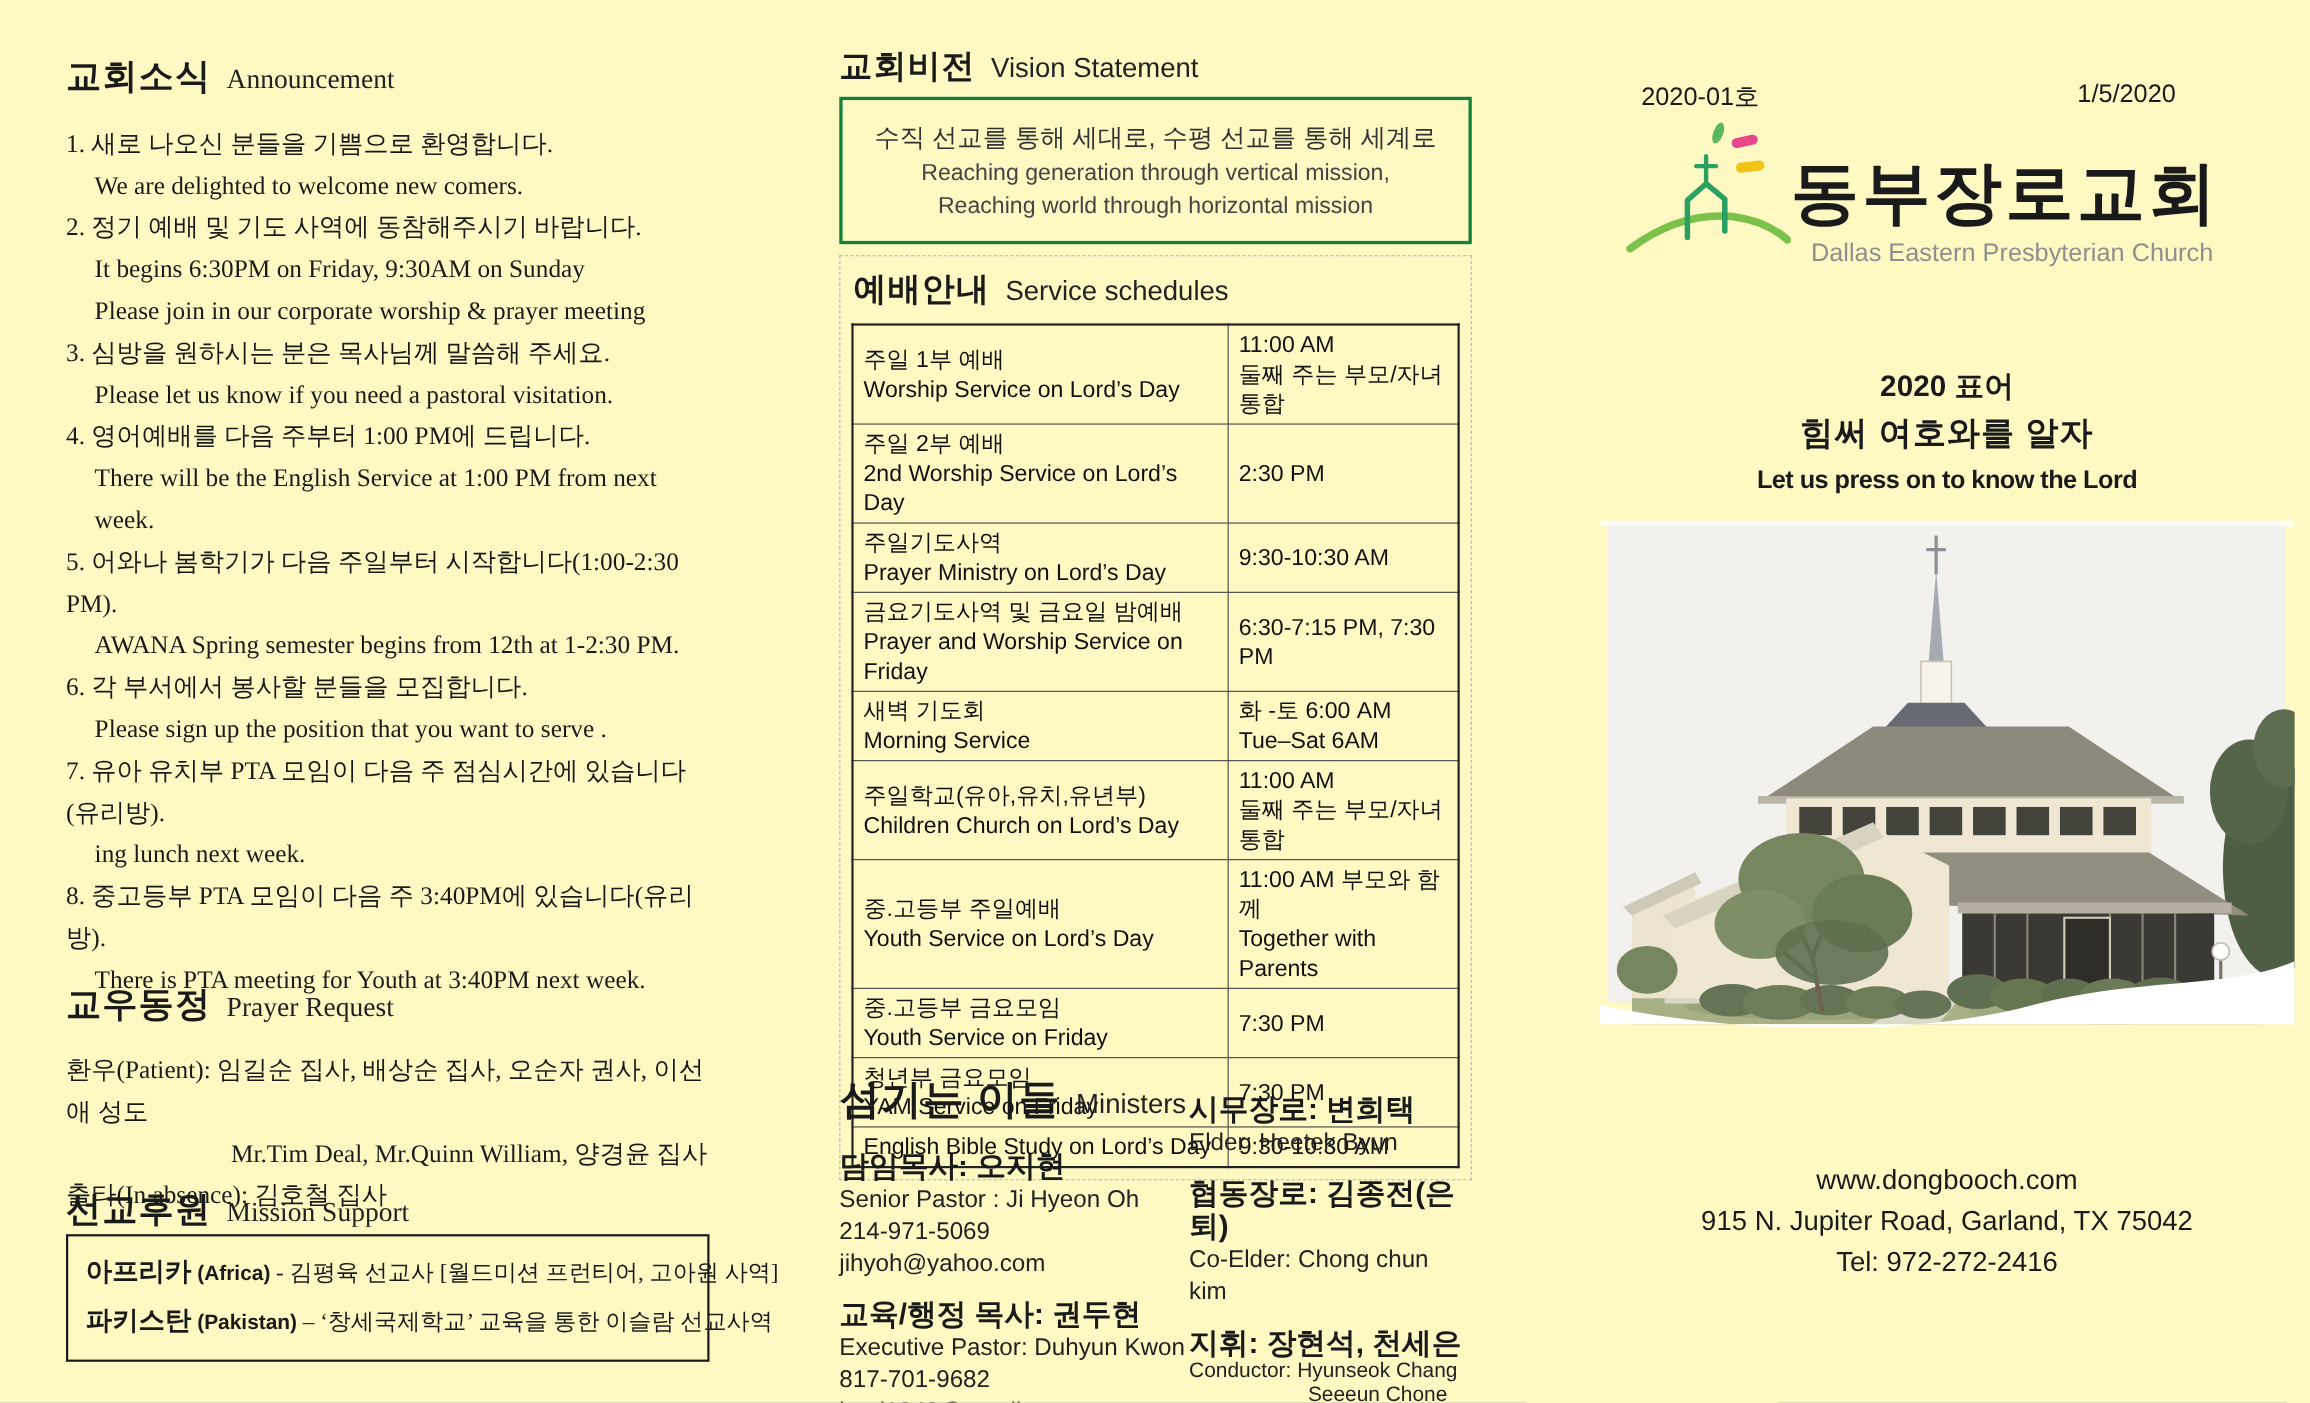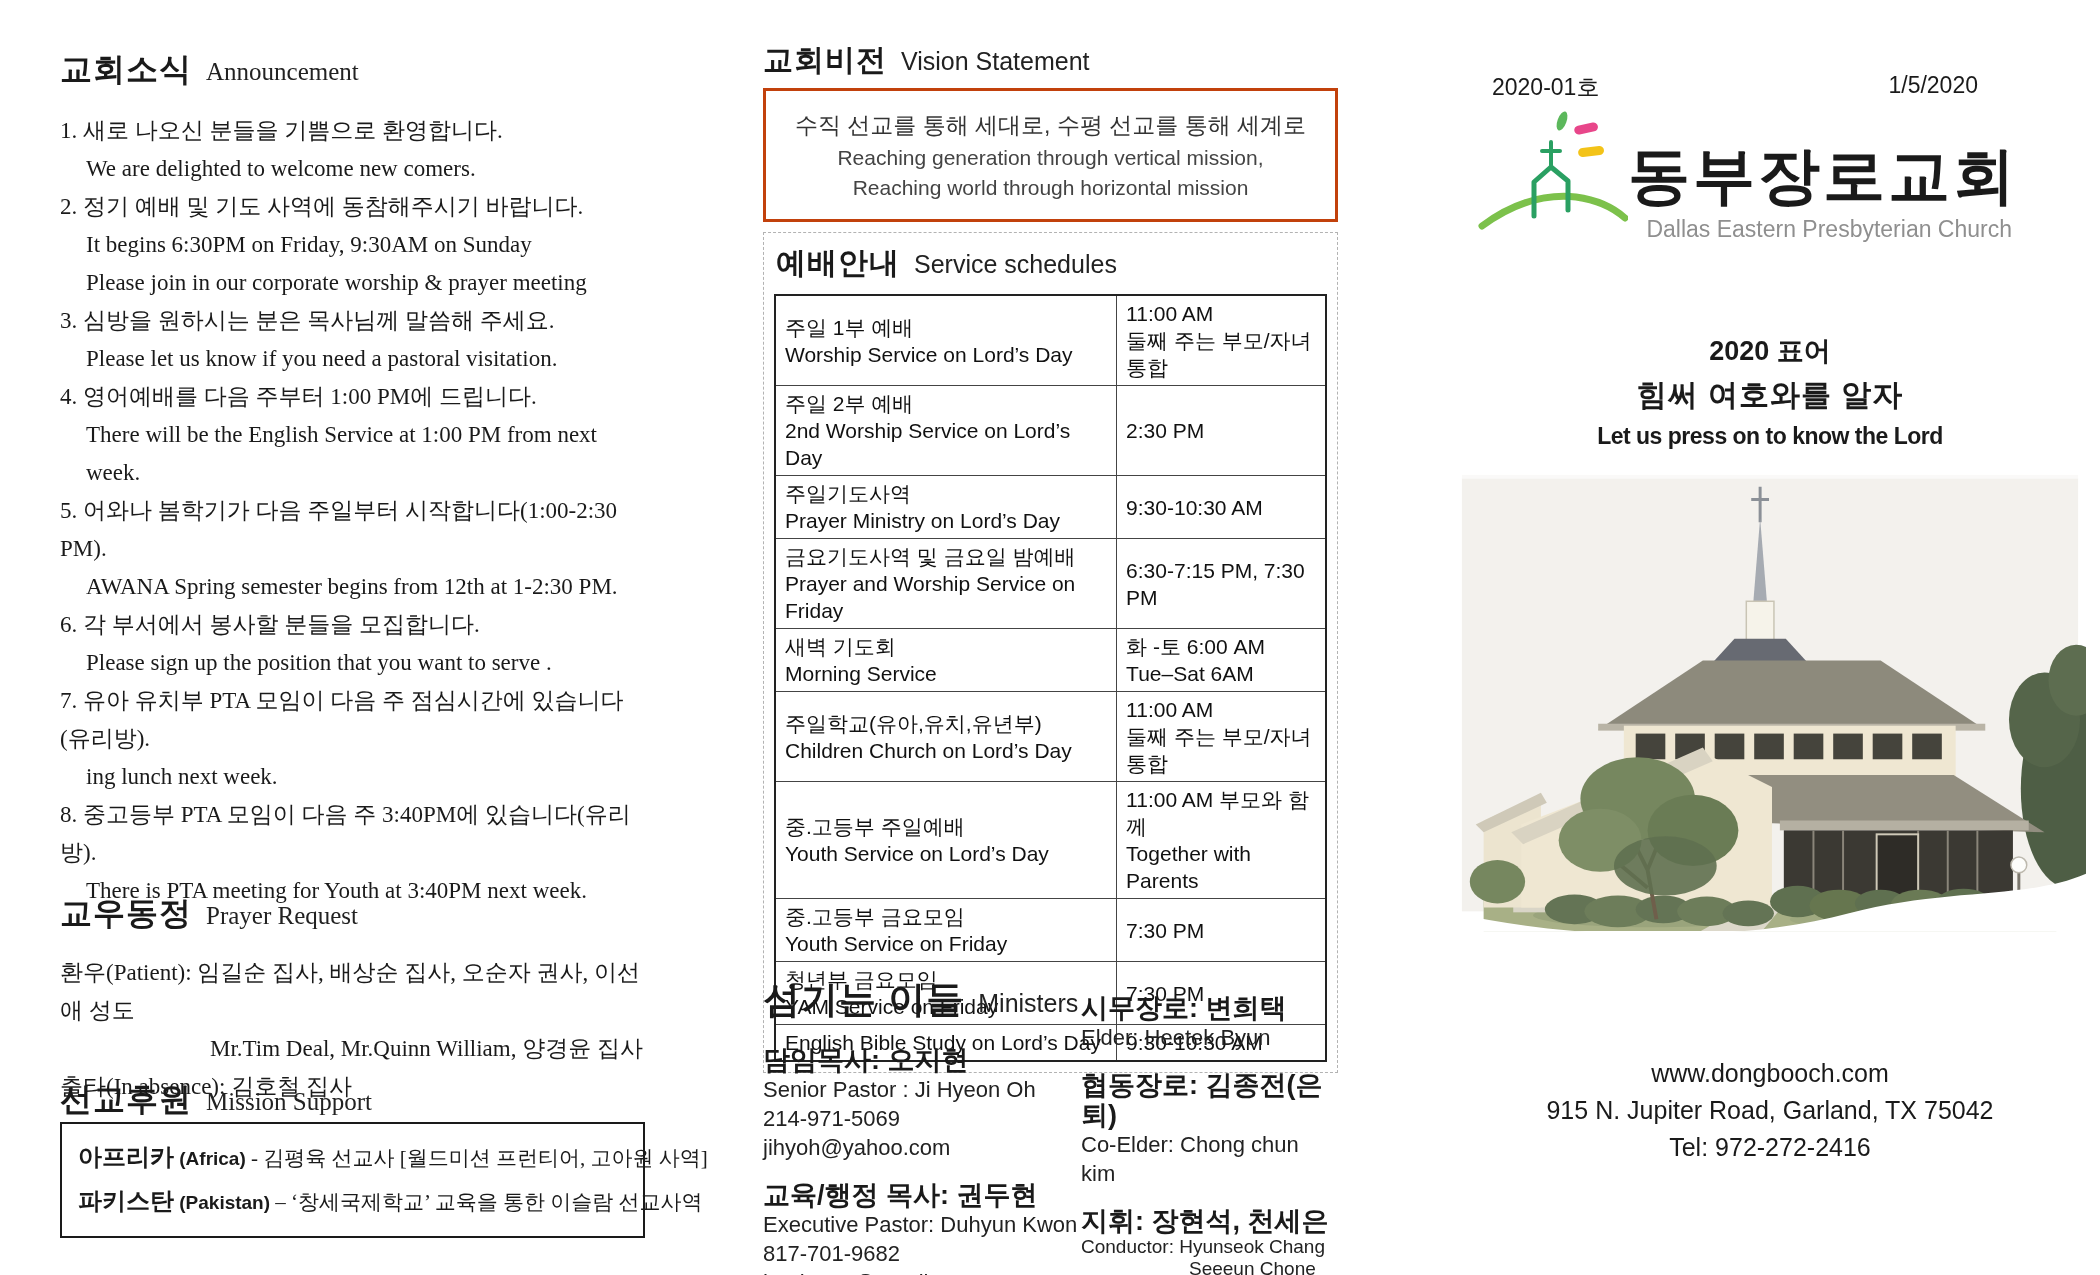--- a/index.html
+++ b/index.html
@@ -1,18 +1,18 @@
 <!DOCTYPE html>
 <html><head>
 <meta charset="utf-8">
 <style>
   * { margin:0; padding:0; box-sizing:border-box; }
   body { background:#888; }
   #page {
-    position:relative; width:2100px; height:1275px; background:#ffffff;
+    position:relative; width:2100px; height:1275px; background:#fef9c3;
     overflow:hidden; color:#1a1a1a;
     font-family:"Liberation Sans", sans-serif;
   }
   .col { position:absolute; top:0; height:100%; }
   .col-left  { left:60px;  width:585px; }
   .col-mid   { left:763px; width:575px; }
   .col-right { left:1450px; width:640px; }
 
   .sec-title { position:absolute; white-space:nowrap; }
   .sec-title .ko { font-weight:bold; font-size:32px; letter-spacing:1px; }
@@ -33,21 +33,21 @@
     white-space:nowrap;
   }
   .mission-box .region { font-weight:bold; font-size:24px; font-family:"Liberation Sans",sans-serif; }
   .mission-box .region-en { font-weight:bold; font-size:19px; font-family:"Liberation Sans",sans-serif; }
 
   
   .vision-title { top:40px; }
   .vision-title .ko { font-size:30px; }
   .vision-box {
     position:absolute; top:88px; width:100%; height:134px;
-    border:3px solid #c2410c; text-align:center; padding-top:16px;
+    border:3px solid #15803d; text-align:center; padding-top:16px;
   }
   .vision-box .v-ko { font-size:23px; color:#333; line-height:36px; }
   .vision-box .v-en { font-size:21px; color:#444; line-height:30px; }
 
   .schedule {
     position:absolute; top:232px; width:100%;
     border:1px dashed #b3b3b3; padding:8px 10px 10px;
   }
   .schedule .sch-title { position:static; display:block; margin:2px 0 10px 2px; }
   .schedule .sch-title .ko { font-size:30px; }

